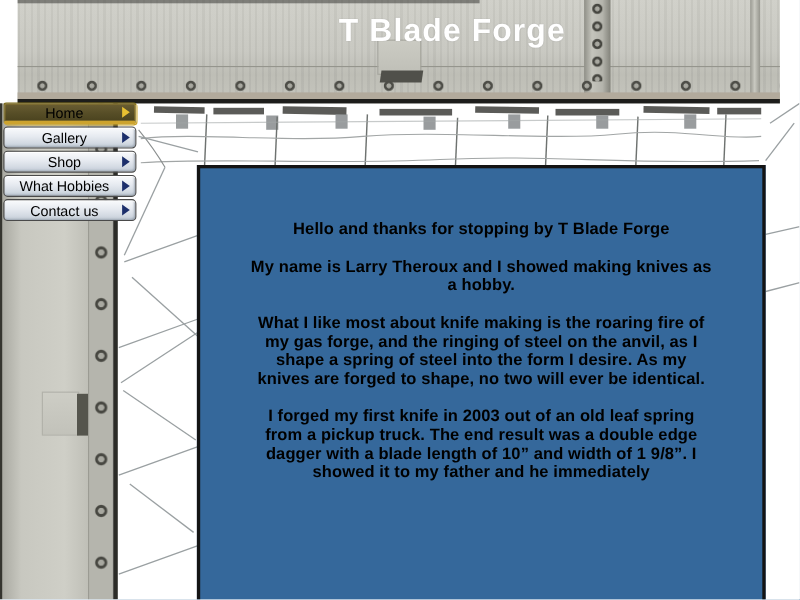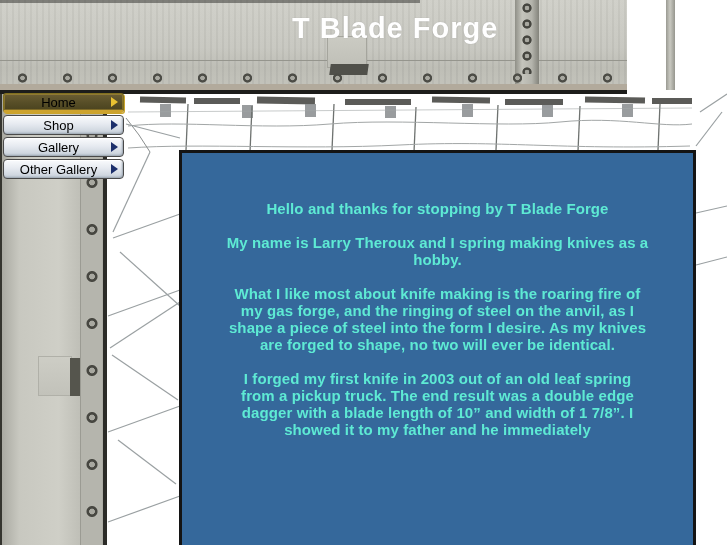--- a/index.html
+++ b/index.html
@@ -4,21 +4,21 @@
 <style>
   html,body{margin:0;padding:0;background:#ffffff;}
   *{box-sizing:border-box;}
   #page{
     position:relative;width:727px;height:545px;overflow:hidden;
     background:#ffffff;font-family:"Liberation Sans",sans-serif;
   }
 
   
   #banner{
-    position:absolute;left:0;top:0;width:627px;height:94px;
+    position:absolute;left:16px;top:0;width:693px;height:94px;
     background:
       repeating-linear-gradient(90deg, rgba(0,0,0,0.035) 0 2px, rgba(255,255,255,0.03) 2px 6px),
       linear-gradient(180deg,#cfcfc8 0%,#c7c7c0 50%,#bcbcb4 72%,#c3c3bb 100%);
   }
   .banner-topline{position:absolute;left:0;top:0;width:420px;height:3px;background:#3a3a36;opacity:.55;}
   .banner-seam{position:absolute;left:0;top:60px;width:100%;height:1px;background:#95958d;}
   .rivet-row{
     position:absolute;left:0;top:70px;width:100%;height:16px;
     background-image:radial-gradient(circle 5px at 50% 50%, #a8a8a0 0 2px, #4c4c46 2.6px 4.2px, rgba(0,0,0,0) 5px);
     background-size:45px 16px;background-repeat:repeat-x;
@@ -102,21 +102,21 @@
   .menu-btn.active .arrow{border-left-color:#e9c132;}
 
   
   #content-panel{
     position:absolute;left:179px;top:150px;width:517px;height:420px;
     background:#35689b;border:3px solid #141414;
     padding:47px 44px 0 44px;text-align:center;
   }
   #content-panel p{
     margin:0 0 17px 0;font-size:15px;line-height:17px;font-weight:bold;
-    color:#5eead4;letter-spacing:.1px;
+    color:#000000;letter-spacing:.1px;
   }
 </style>
 </head>
 <body>
 
 <div id="page">
 
   <div id="banner">
     <div class="banner-topline"></div>
     <div class="banner-seam"></div>
@@ -199,33 +199,37 @@
       <line x1="696" y1="265" x2="727" y2="257"></line>
     </g>
   </svg>
 
   <nav id="menu">
     <div class="menu-btn active">
       <span>Home</span>
       <span class="arrow"></span>
     </div>
     <div class="menu-btn">
+      <span>Gallery</span>
+      <span class="arrow"></span>
+    </div>
+    <div class="menu-btn">
       <span>Shop</span>
       <span class="arrow"></span>
     </div>
     <div class="menu-btn">
-      <span>Gallery</span>
-      <span class="arrow"></span>
-    </div>
-    <div class="menu-btn">
-      <span>Other Gallery</span>
+      <span>What Hobbies</span>
+      <span class="arrow"></span>
+    </div>
+    <div class="menu-btn">
+      <span>Contact us</span>
       <span class="arrow"></span>
     </div>
   </nav>
 
   <div id="content-panel">
     <p>Hello and thanks for stopping by T Blade Forge</p>
-    <p>My name is Larry Theroux and I spring making knives as a hobby.</p>
-    <p>What I like most about knife making is the roaring fire of my gas forge, and the ringing of steel on the anvil, as I shape a piece of steel into the form I desire.  As my knives are forged to shape, no two will ever be identical.</p>
-    <p>I forged my first knife in 2003 out of an old leaf spring from a pickup truck. The end result was a double edge dagger with a blade length of 10” and width of 1 7/8”.  I showed it to my father and he immediately</p>
+    <p>My name is Larry Theroux and I showed making knives as a hobby.</p>
+    <p>What I like most about knife making is the roaring fire of my gas forge, and the ringing of steel on the anvil, as I shape a spring of steel into the form I desire.  As my knives are forged to shape, no two will ever be identical.</p>
+    <p>I forged my first knife in 2003 out of an old leaf spring from a pickup truck. The end result was a double edge dagger with a blade length of 10” and width of 1 9/8”.  I showed it to my father and he immediately</p>
   </div>
 
 </div>
 
 </body></html>

